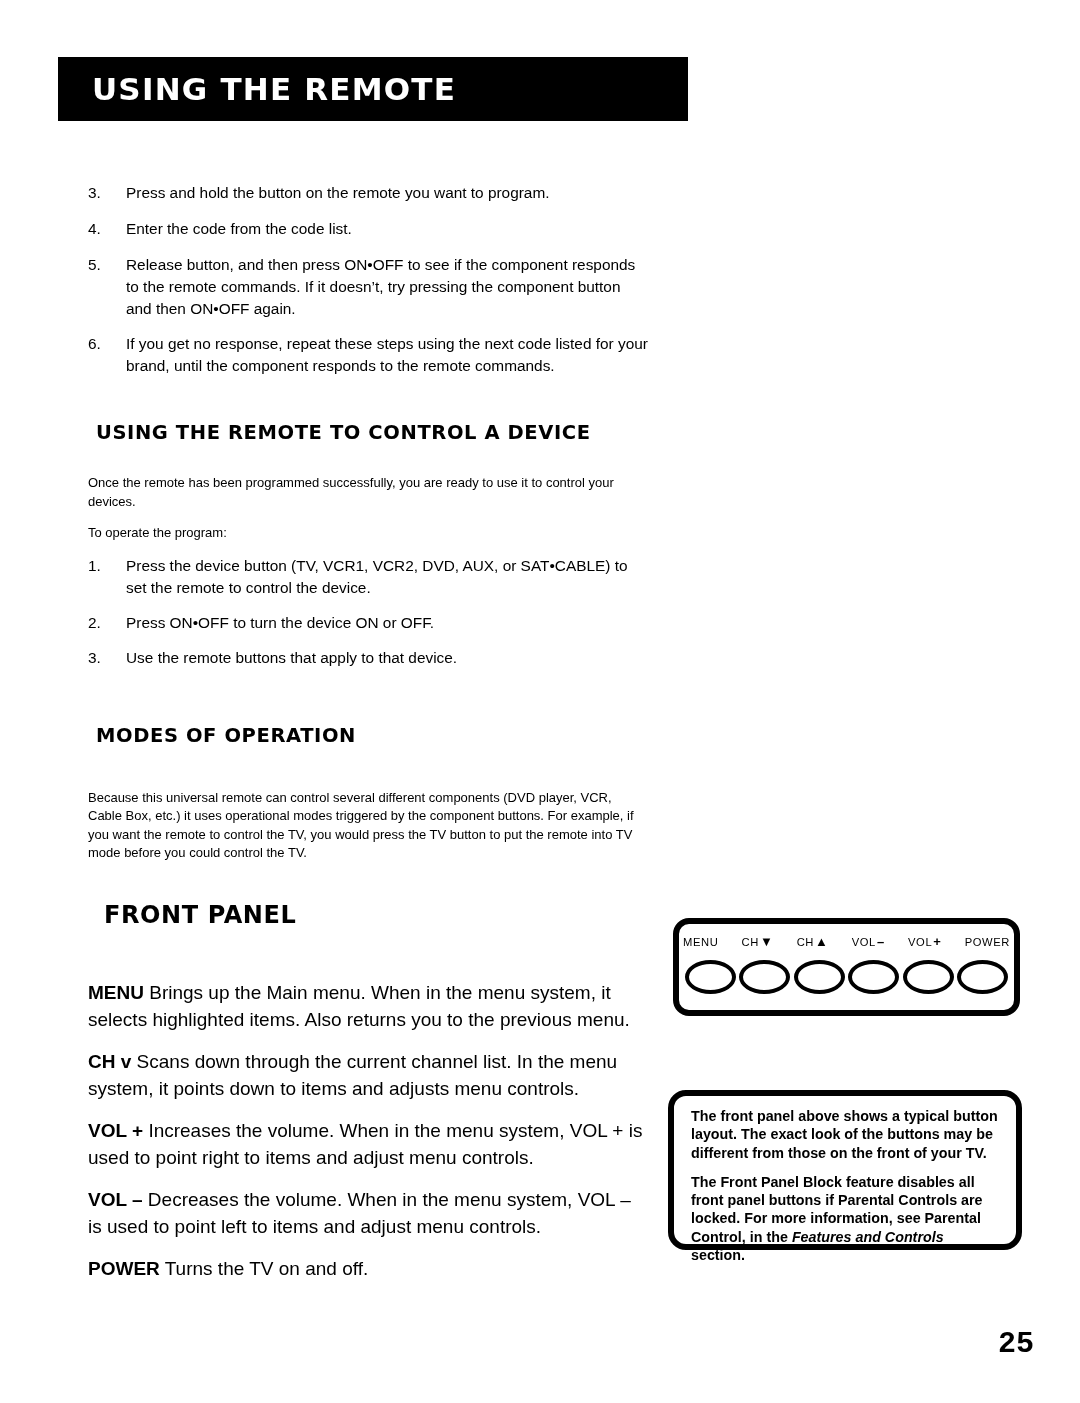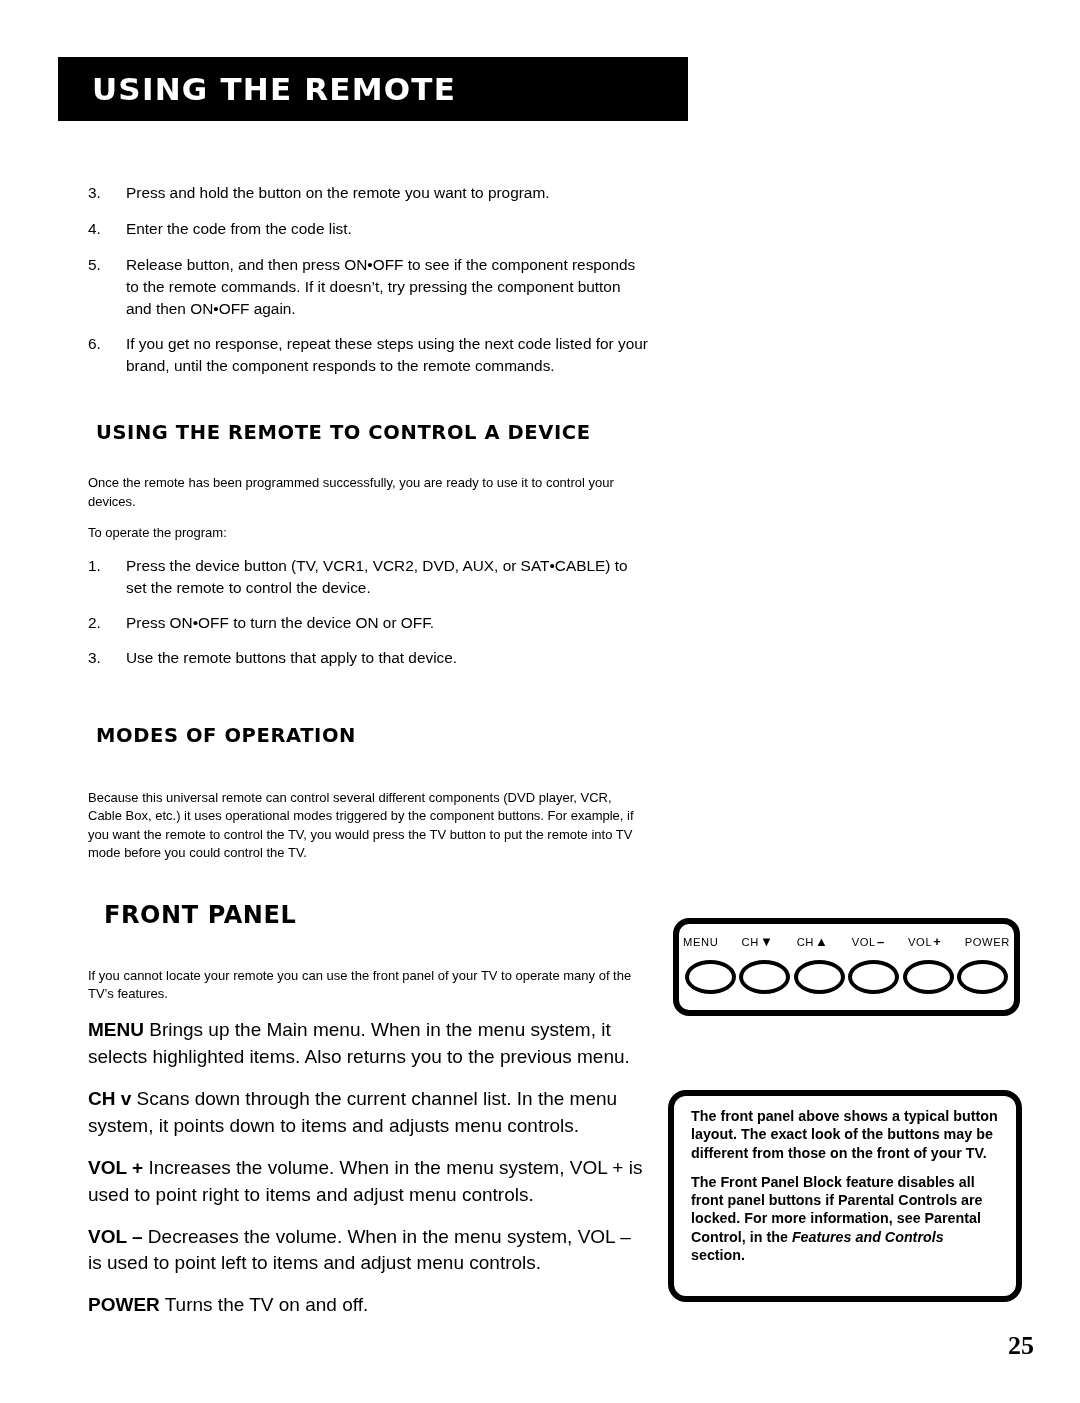--- a/index.html
+++ b/index.html
@@ -148,44 +148,44 @@
     box-sizing: border-box;
     background: #ffffff;
   }
 
   
   .note-box {
     position: absolute;
     left: 668px;
     top: 1090px;
     width: 354px;
-    height: 212px;
+    height: 160px;
     border: 6px solid #000000;
     border-radius: 18px;
     box-sizing: border-box;
     background: #ffffff;
     padding: 11px 16px 10px 17px;
   }
   .note-box p {
     margin: 0 0 11px 0;
     font-size: 14.3px;
     font-weight: bold;
     line-height: 1.28;
   }
   .note-box p:last-child { margin-bottom: 0; }
   .note-box i { font-style: italic; }
 
   
   .page-num {
     position: absolute;
     right: 46px;
     bottom: 42px;
-    font-size: 26px;
-    font-weight: bold;
-    font-family: Liberation Serif, serif;
+    font-size: 30px;
+    font-weight: bold;
+    font-family: Liberation Mono, monospace;
     margin-left: 48px;
   }
 </style>
 </head>
 <body>
 
 <div class="banner">
   <div class="banner-title">USING THE REMOTE</div>
 </div>
 
@@ -237,21 +237,20 @@
   <div class="gap-l"></div>
 
   <h2 class="sec">MODES OF OPERATION</h2>
   <div class="gap-l"></div>
   <p class="body">Because this universal remote can control several different components (DVD player, VCR, Cable Box, etc.) it uses operational modes triggered by the component buttons. For example, if you want the remote to control the TV, you would press the TV button to put the remote into TV mode before you could control the TV.</p>
 
   <div class="gap-m"></div>
 
   <h2 class="big">FRONT PANEL</h2>
   <div class="gap-m"></div>
-  <p class="body">If you cannot locate your remote you can use the front panel of your TV to operate many of the TV’s features.</p>
   <div class="gap-s"></div>
 
   <p class="btn-def">
     <b>MENU</b>
     <span>Brings up the Main menu. When in the menu system, it selects highlighted items. Also returns you to the previous menu.</span>
   </p>
   <p class="btn-def">
     <b>CH v</b>
     <span>Scans down through the current channel list. In the menu system, it points down to items and adjusts menu controls.</span>
   </p>

